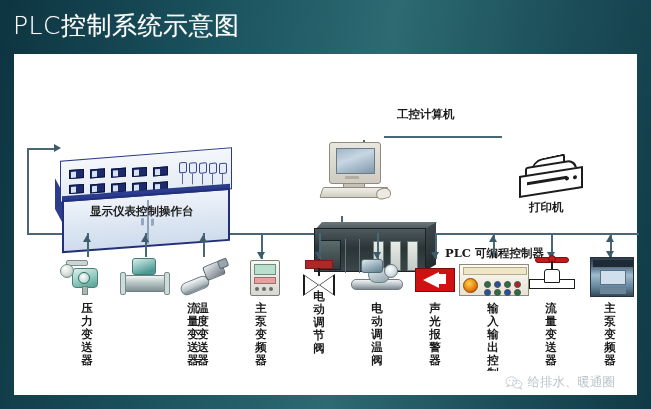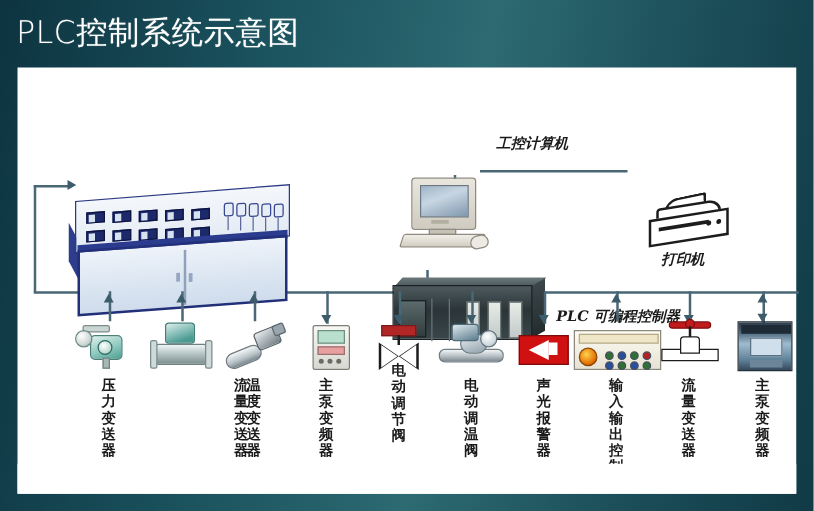--- a/index.html
+++ b/index.html
@@ -45,21 +45,20 @@
     position: absolute; width: 16px;
     font-size: 11.5px; line-height: 13px;
     font-weight: bold; color: #1a1a1a;
     text-align: center; word-break: break-all;
     letter-spacing: 0px;
   }
   .hlabel {
     position: absolute;
     font-size: 11.5px; font-weight: bold; color: #1a1a1a;
     white-space: nowrap;
-    font-style: italic;
   }
   .hlabel.serif { font-family: "DejaVu Serif", "Liberation Serif", serif; }
   
   #console { position: absolute; left: 38px; top: 100px; width: 185px; height: 95px; }
   .cons-top {
     position: absolute; left: 8px; top: 0; width: 172px; height: 42px;
     background: linear-gradient(180deg,#f4f7fb 0%,#e3eaf3 100%);
     border: 1.5px solid #2c3a83; transform: skewY(-4.5deg);
   }
   .cons-body {
@@ -291,20 +290,21 @@
         <div class="sw" style="left:158px;top:14px;"></div>
         <div class="sw-stem" style="left:161px;top:25px;"></div>
       </div>
       <div class="cons-base"></div>
       <div class="cons-body">
         <div class="door-line" style="left:83px;top:4px;height:44px;"></div>
         <div class="handle" style="left:77px;top:22px;"></div>
         <div class="handle" style="left:87px;top:23px;"></div>
       </div>
     </div>
+    <div class="hlabel" style="left:76px;top:150px;">显示仪表控制操作台</div>
 
     <div id="computer">
       <div class="mon-case">
           <div class="mon-screen"></div>
         </div>
       <div class="mon-dot"></div>
       <div class="mon-stand"></div>
       <div class="kb"></div>
       <div class="mouse"></div>
     </div>
@@ -439,14 +439,29 @@
     <div class="vlabel" style="left:297px;top:236px;">电动调节阀</div>
     <div class="vlabel" style="left:355px;top:248px;">电动调温阀</div>
     <div class="vlabel" style="left:413px;top:248px;">声光报警器</div>
     <div class="vlabel" style="left:471px;top:248px;">输入输出控制</div>
     <div class="vlabel" style="left:529px;top:248px;">流量变送器</div>
     <div class="vlabel" style="left:588px;top:248px;">主泵变频器</div>
 
   </div>
 
   <div id="footer"></div>
+  <div id="wm">
+    <span>
+      <svg width="18" height="14" viewBox="0 0 18 14" aria-hidden="true">
+        <ellipse cx="6.4" cy="5.2" rx="5.4" ry="4.4" fill="none" stroke="#c7d0d4" stroke-width="1"></ellipse>
+        <path d="M3.2 8.6 L1.6 11 L4.6 9.6 Z" fill="none" stroke="#c7d0d4" stroke-width="1"></path>
+        <circle cx="4.6" cy="4.2" r="0.8" fill="#c7d0d4"></circle>
+        <circle cx="8.2" cy="4.2" r="0.8" fill="#c7d0d4"></circle>
+        <ellipse cx="12.2" cy="8.2" rx="4.6" ry="3.8" fill="none" stroke="#c7d0d4" stroke-width="1"></ellipse>
+        <path d="M15.2 11.2 L16.6 13 L14.2 12 Z" fill="none" stroke="#c7d0d4" stroke-width="1"></path>
+        <circle cx="10.8" cy="7.4" r="0.7" fill="#c7d0d4"></circle>
+        <circle cx="13.8" cy="7.4" r="0.7" fill="#c7d0d4"></circle>
+      </svg>
+    </span>
+    <span>给排水、暖通圈</span>
+  </div>
 
 </div>
 
 </body></html>

